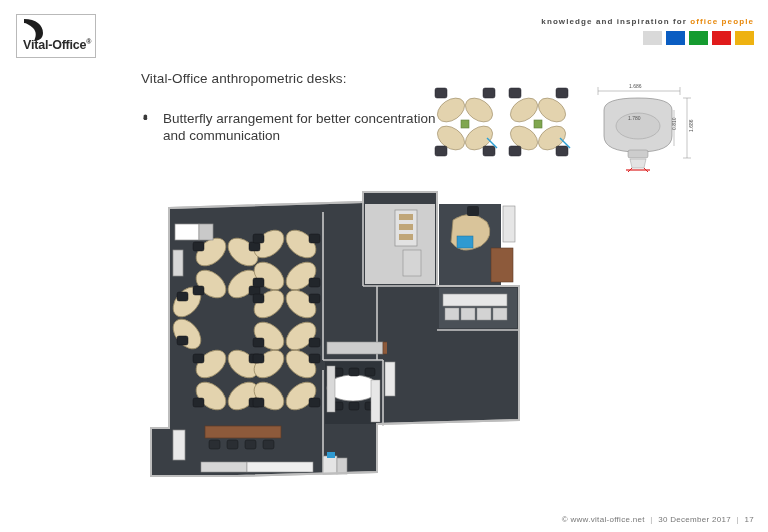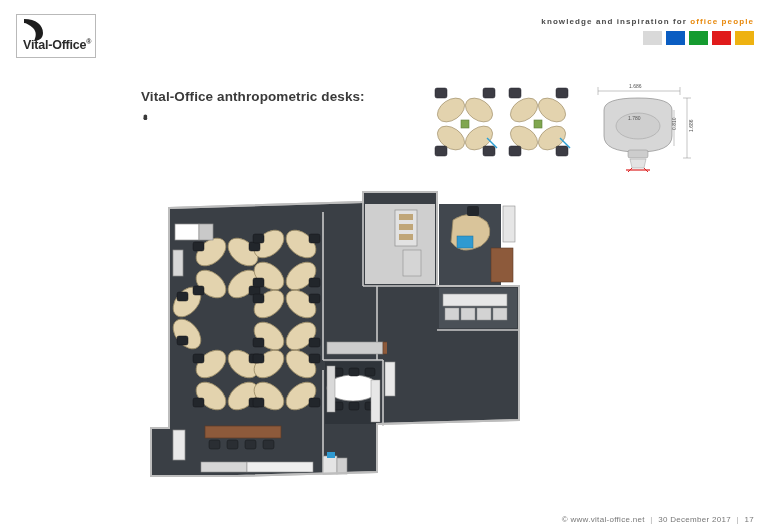--- a/index.html
+++ b/index.html
@@ -68,25 +68,24 @@
   }
   .swatch {
     width: 19px;
     height: 14px;
   }
 
   
   .headline {
     position: absolute;
     left: 141px;
-    top: 89px;
+    top: 71px;
     font-size: 13.5px;
     color: #3a3a3a;
     letter-spacing: 0.1px;
-    font-weight: bold;
   }
   .bullets {
     position: absolute;
     left: 141px;
     top: 108px;
     width: 300px;
     font-size: 13.5px;
     color: #3a3a3a;
   }
   .bullet {
@@ -167,20 +166,21 @@
 
 <div class="bullets">
   <div class="bullet">
     <span class="dot">•</span>
   </div>
   <div class="bullet">
     <span class="dot">•</span>
   </div>
   <div class="bullet">
     <span class="dot">•</span>
+    <span>Butterfly arrangement for better concentration and communication</span>
   </div>
 </div>
 
 <div class="render-area">
   <svg width="165" height="95" viewBox="0 0 165 95">
     <g fill="#e3d3ae" stroke="#9b8a66" stroke-width="0.6">
 
       <g transform="translate(40,44)">
         <ellipse cx="-14" cy="-14" rx="15" ry="10" transform="rotate(-35 -14 -14)"></ellipse>
         <ellipse cx="14" cy="-14" rx="15" ry="10" transform="rotate(35 14 -14)"></ellipse>

